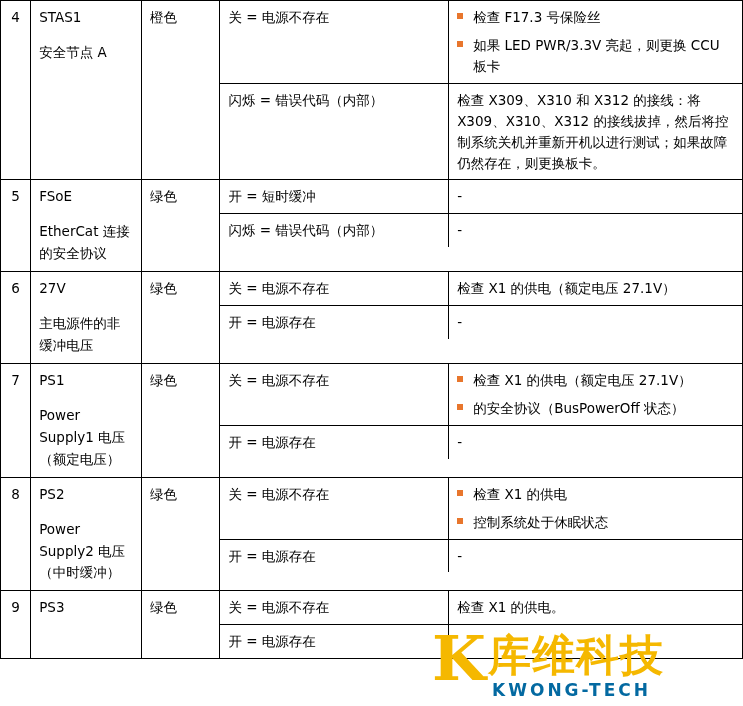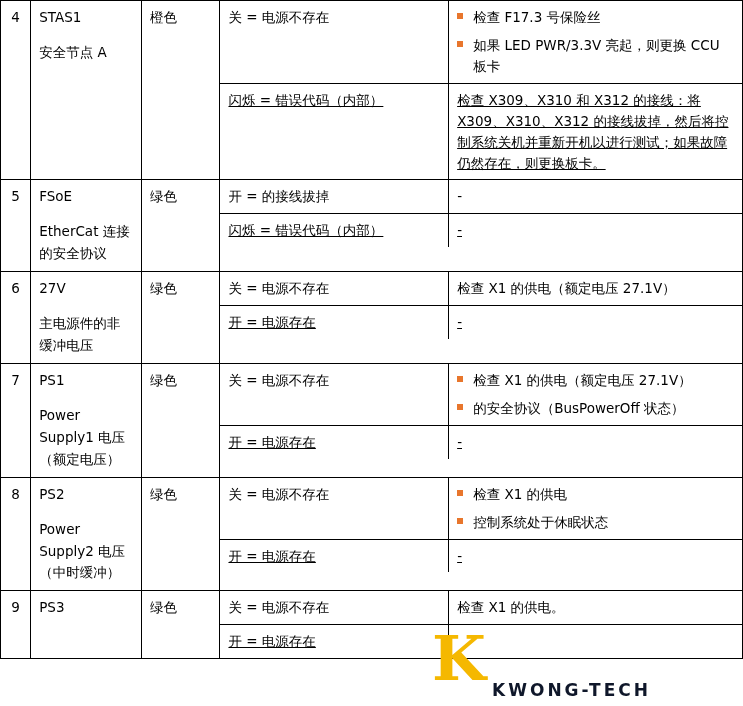--- a/index.html
+++ b/index.html
@@ -57,21 +57,20 @@
   }
   table.inner td {
     border: 0;
     border-bottom: 1px solid #000000;
     vertical-align: top;
     padding: 0;
     margin-left: 30px;
   }
   table.inner tr:last-child td {
     border-bottom: 0;
-    text-decoration: underline;
   }
   .inner-state { width: 227px; border-right: 1px solid #000000 !important; }
   .inner-action { width: 292px; }
 
   ul.bullets {
     margin: 0;
     padding: 0;
     list-style: none;
   }
   ul.bullets li {
@@ -120,21 +119,21 @@
     letter-spacing: 1px;
     line-height: 50px;
   }
   .wm-en {
     position: absolute;
     left: 60px;
     top: 52px;
     font-family: "DejaVu Sans", "Liberation Sans", sans-serif;
     font-size: 17px;
     font-weight: bold;
-    color: #0f172a;
+    color: #0369a1;
     letter-spacing: 3px;
   }
 </style>
 </head>
 <body>
 
 <table class="doc-table">
   <colgroup>
     <col class="col-num">
     <col class="col-name">
@@ -202,21 +201,21 @@
           </div>
         </td>
         <td>
           <div class="cell-pad">绿色</div>
         </td>
         <td colspan="2" style="padding: 0px;">
           <table class="inner">
             <tbody>
               <tr>
                 <td class="inner-state">
-                  <div class="cell-pad">开 = 的接线拔掉</div>
+                  <div class="cell-pad">开 = 短时缓冲</div>
                 </td>
                 <td class="inner-action">
                   <div class="cell-pad">
                     <div>-</div>
                   </div>
                 </td>
               </tr>
               <tr>
                 <td class="inner-state">
                   <div class="cell-pad">闪烁 = 错误代码（内部）</div>
@@ -405,14 +404,15 @@
               </tr>
             </tbody>
           </table>
         </td>
       </tr>
     </tbody>
 </table>
 
 <div class="watermark">
   <span class="wm-k">K</span>
+  <span class="wm-cn">库维科技</span>
   <span class="wm-en">KWONG-TECH</span>
 </div>
 
 </body></html>

